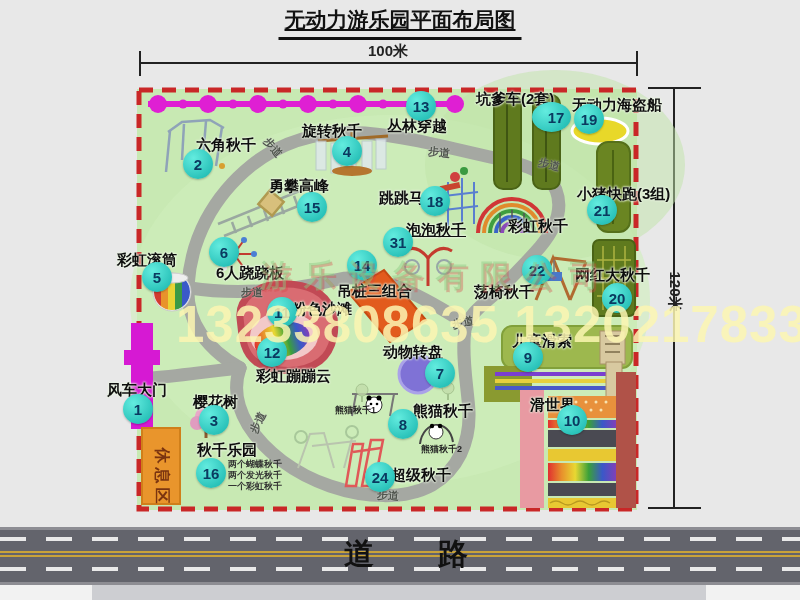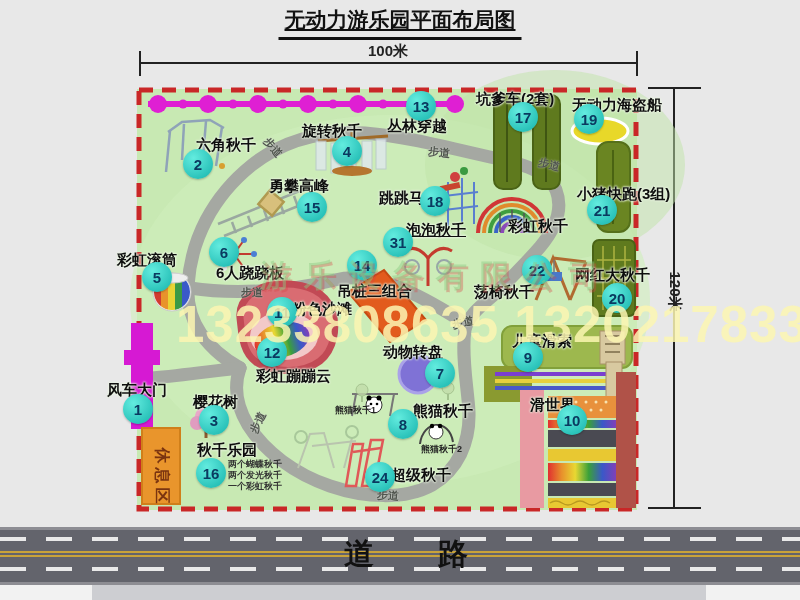--- a/index.html
+++ b/index.html
@@ -385,21 +385,21 @@
   <div class="bub" style="left:425px;top:358px;">7</div>
   <div class="bub" style="left:388px;top:409px;">8</div>
   <div class="bub" style="left:513px;top:342px;">9</div>
   <div class="bub" style="left:557px;top:405px;">10</div>
   <div class="bub" style="left:267px;top:297px;">11</div>
   <div class="bub" style="left:257px;top:337px;">12</div>
   <div class="bub" style="left:406px;top:91px;">13</div>
   <div class="bub" style="left:347px;top:250px;">14</div>
   <div class="bub" style="left:297px;top:192px;">15</div>
   <div class="bub" style="left:196px;top:458px;">16</div>
-  <div class="bub" style="left:508px;top:102px;">17</div>
+  <div class="bub" style="left:532px;top:102px;padding-left:9px;">17</div>
   <div class="bub" style="left:420px;top:186px;">18</div>
   <div class="bub" style="left:574px;top:104px;">19</div>
   <div class="bub" style="left:602px;top:283px;">20</div>
   <div class="bub" style="left:587px;top:195px;">21</div>
   <div class="bub" style="left:522px;top:255px;">22</div>
   <div class="bub" style="left:383px;top:227px;">31</div>
   <div class="bub" style="left:365px;top:462px;">24</div>
 
   <div class="wm-co">游乐设备有限公司</div>
   <div class="wm-phone">13233808635 13202178333</div>

